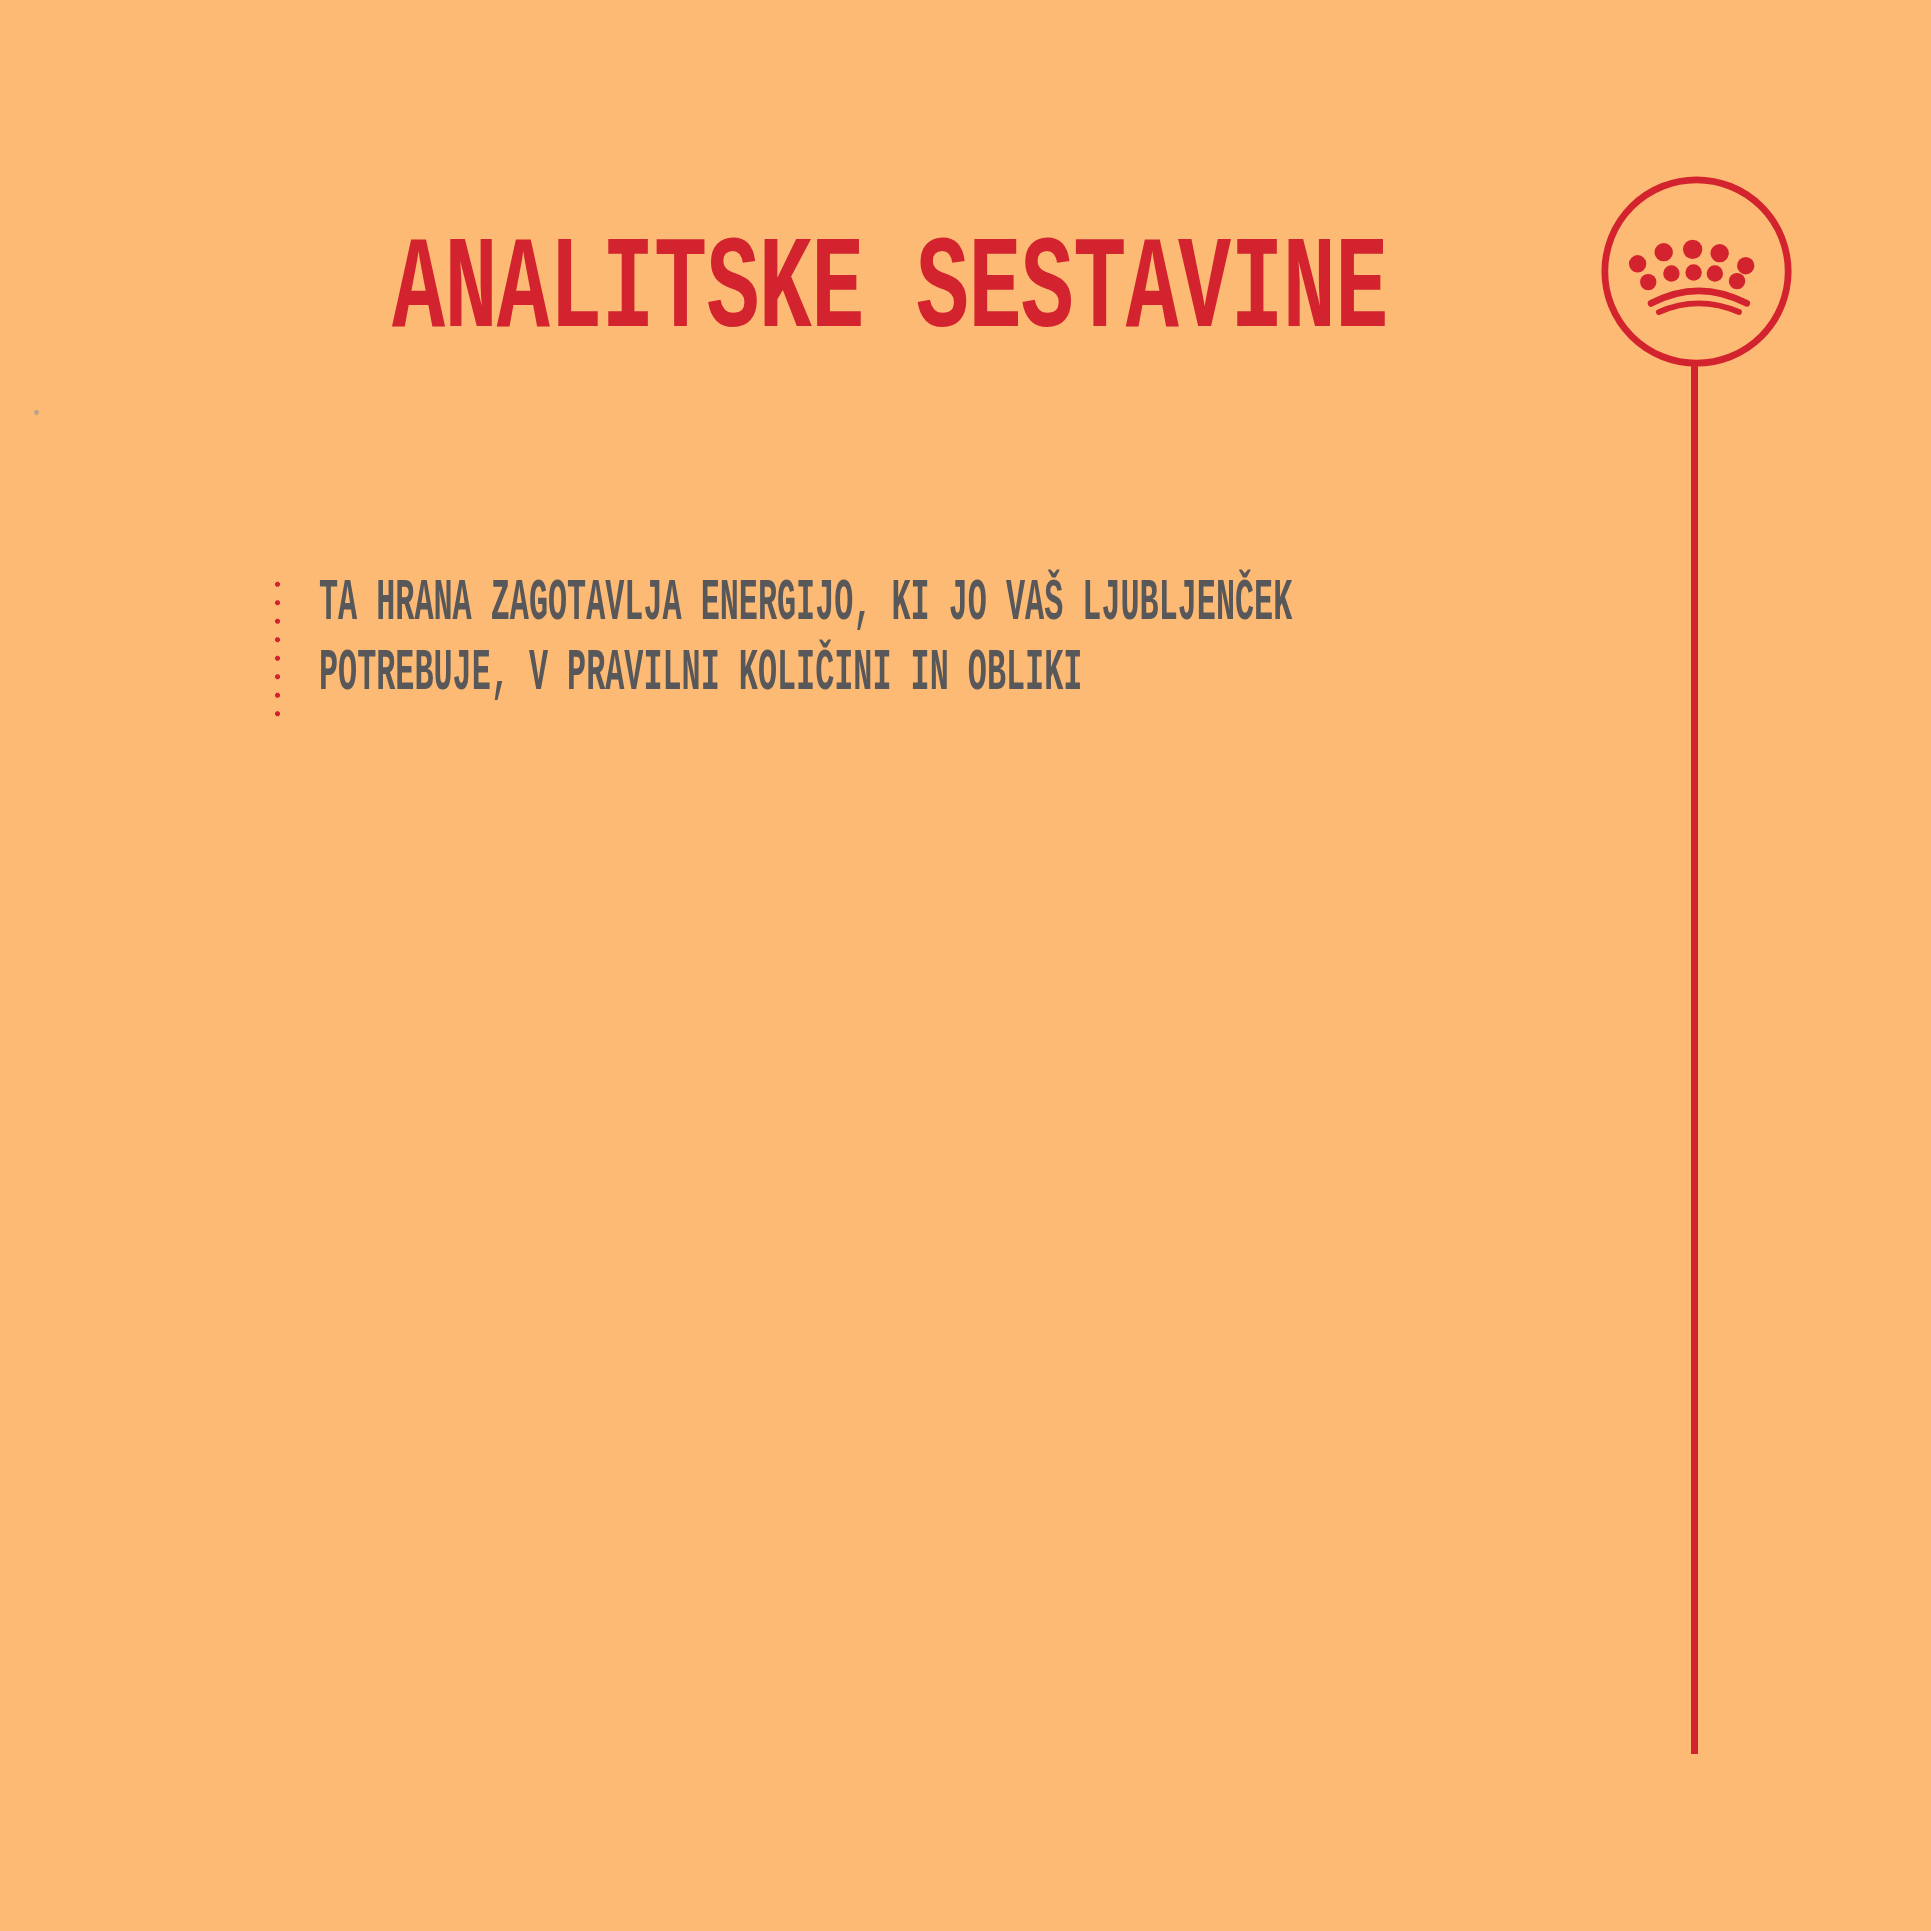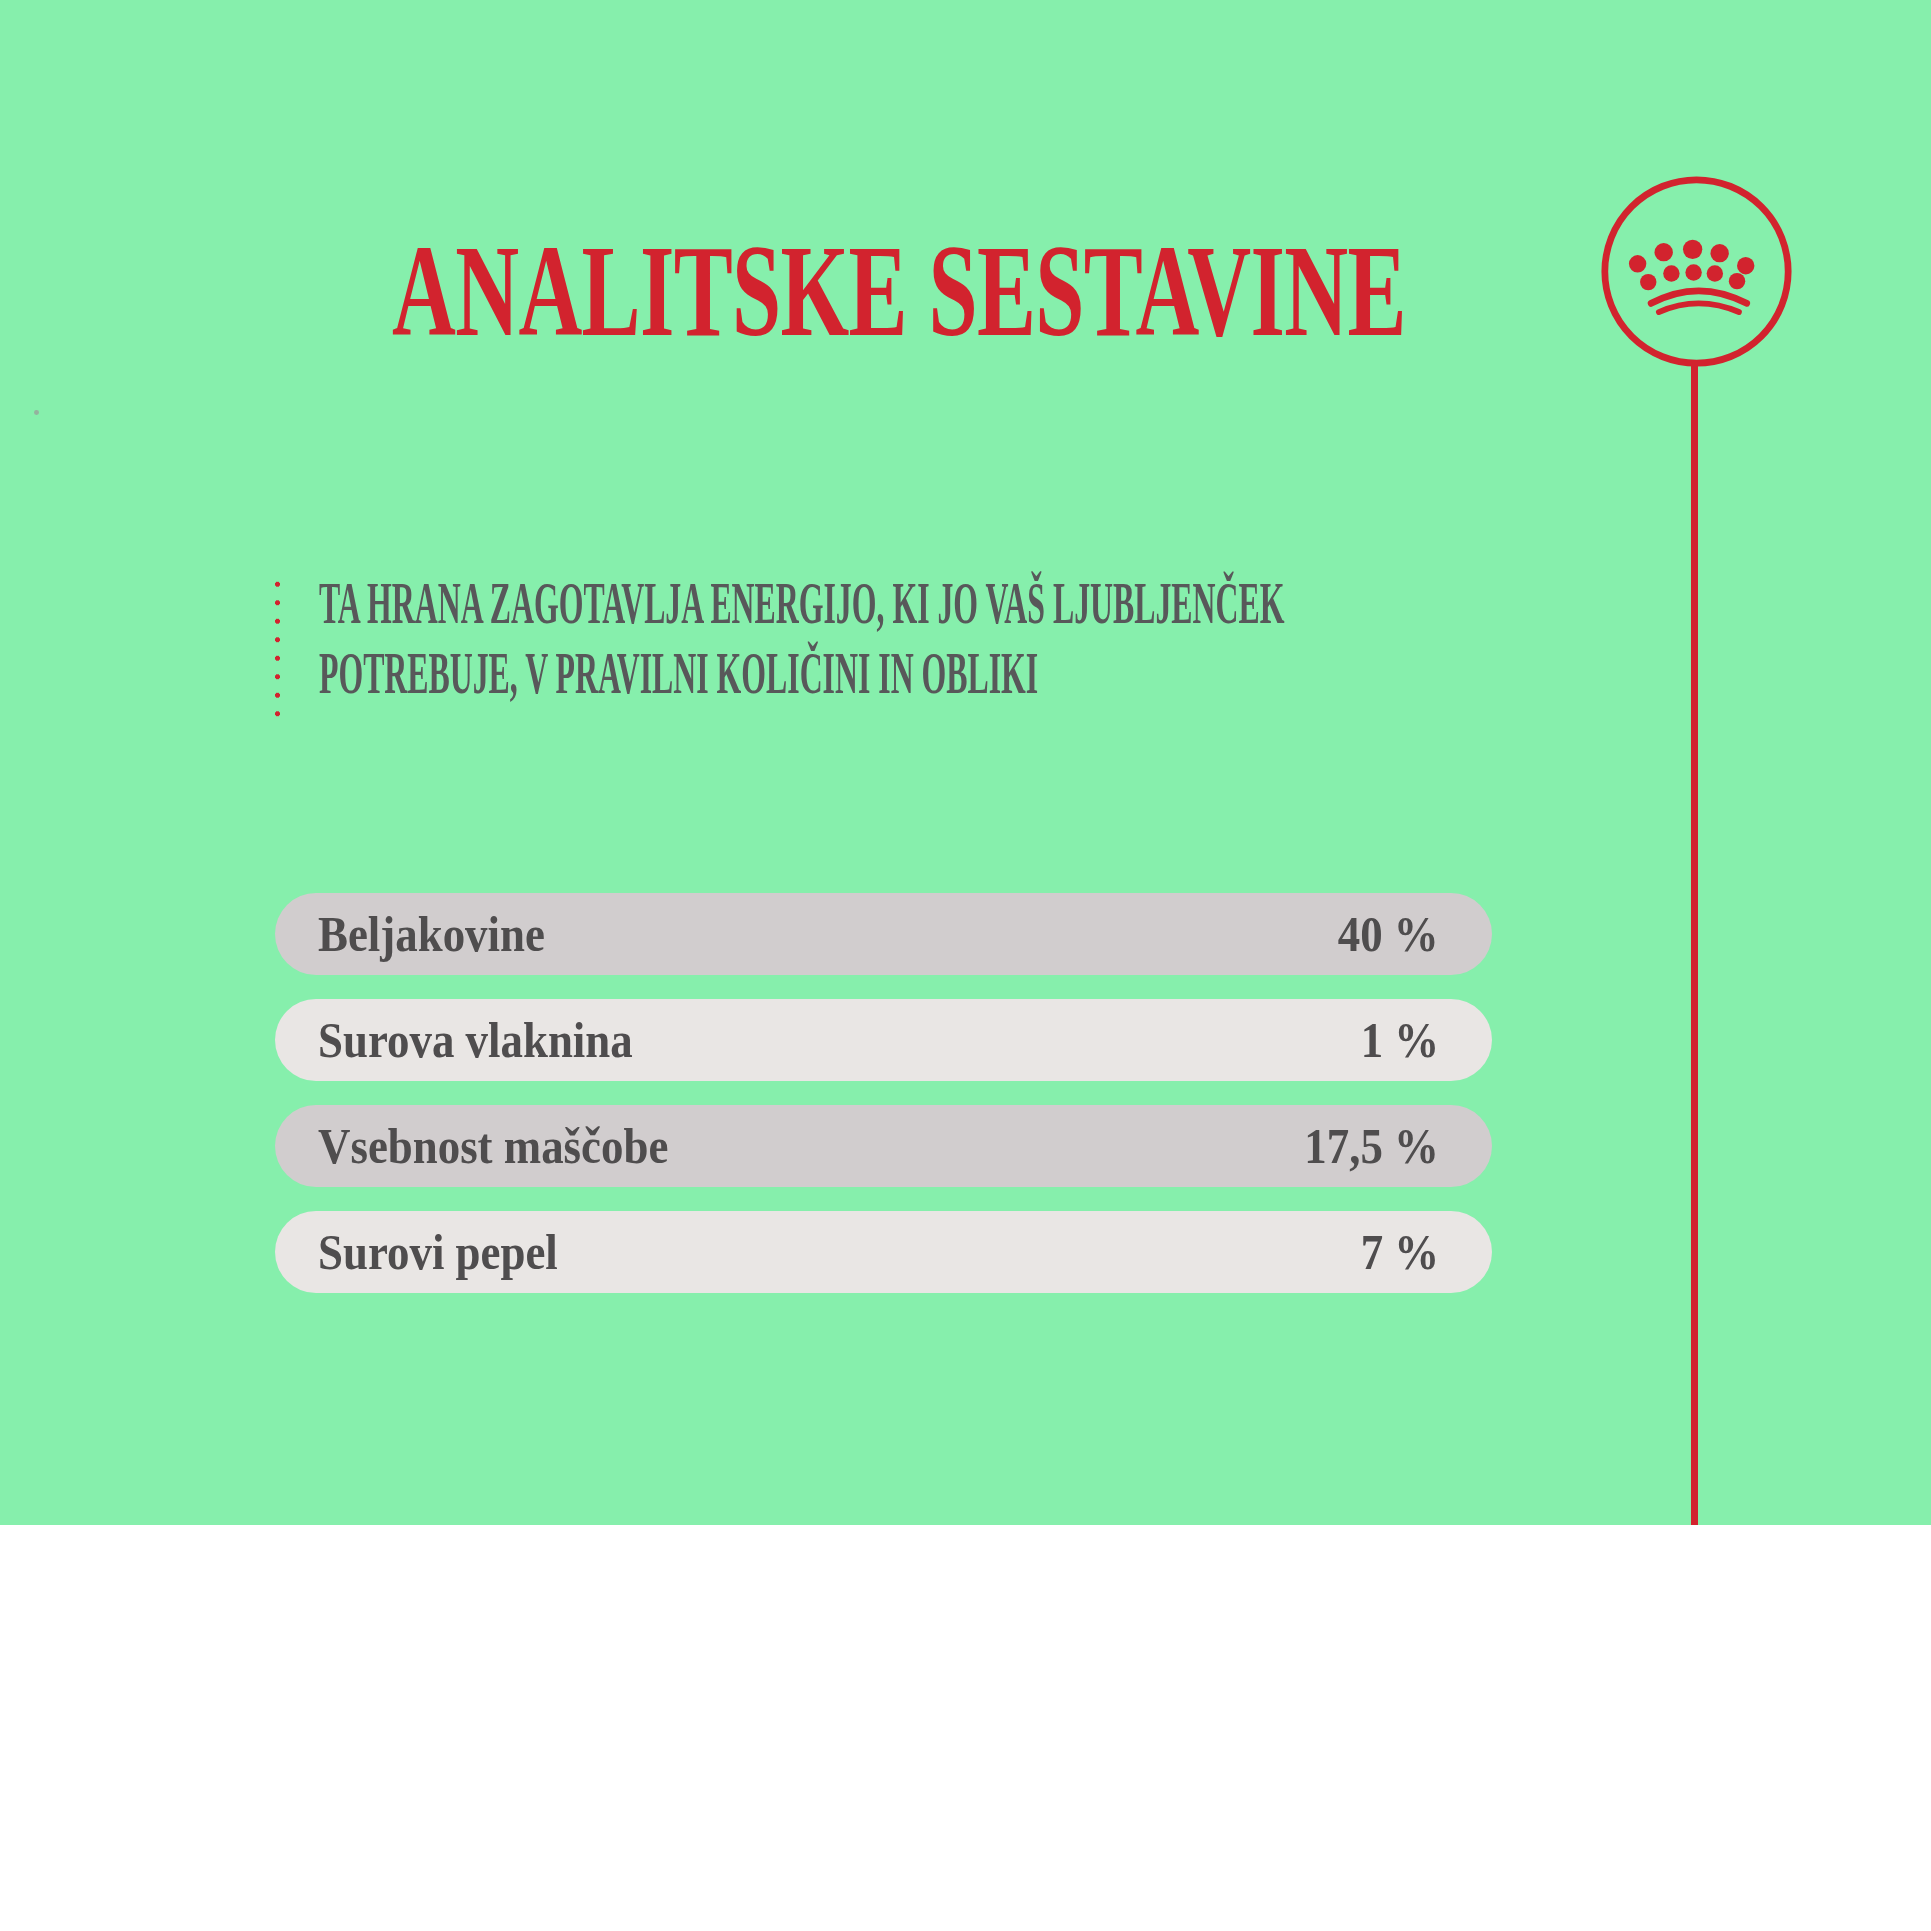--- a/index.html
+++ b/index.html
@@ -1,18 +1,18 @@
 <!DOCTYPE html>
 <html><head>
 <meta charset="utf-8">
 <style>
   html,body{margin:0;padding:0;background:#ffffff;}
   #canvas{
-    position:relative;width:1931px;height:1525px;background:#86efac;overflow:hidden;
-    font-family:Liberation Serif, serif;
+    position:relative;width:1931px;height:1931px;background:#fdba74;overflow:hidden;
+    font-family:Liberation Mono, monospace;
   }
   .title{
     position:absolute;left:392px;top:225px;
     font-size:132px;line-height:1;font-weight:bold;color:#d2232e;
     white-space:nowrap;letter-spacing:-1px;
     transform:scaleX(0.67);transform-origin:left top;
   }
   .logo-svg{position:absolute;left:1600px;top:175px;width:193px;height:193px;}
   .vline{position:absolute;left:1691px;top:363px;width:6.8px;height:1391px;background:#d2232e;}
   .dotted-line{
@@ -70,35 +70,17 @@
 
   <div class="vline"></div>
 
   <div class="dotted-line"></div>
 
   <div class="desc">
     <div class="desc-line">TA HRANA ZAGOTAVLJA ENERGIJO, KI JO VAŠ LJUBLJENČEK</div>
     <div class="desc-line">POTREBUJE, V PRAVILNI KOLIČINI IN OBLIKI</div>
   </div>
 
-  <div class="bars">
-    <div class="bar odd">
-      <span class="bar-label">Beljakovine</span>
-      <span class="bar-value">40 %</span>
-    </div>
-    <div class="bar even">
-      <span class="bar-label">Surova vlaknina</span>
-      <span class="bar-value">1 %</span>
-    </div>
-    <div class="bar odd">
-      <span class="bar-label">Vsebnost maščobe</span>
-      <span class="bar-value">17,5 %</span>
-    </div>
-    <div class="bar even">
-      <span class="bar-label">Surovi pepel</span>
-      <span class="bar-value">7 %</span>
-    </div>
-  </div>
 
   <div class="speck"></div>
 
 </div>
 
 
 </body></html>

